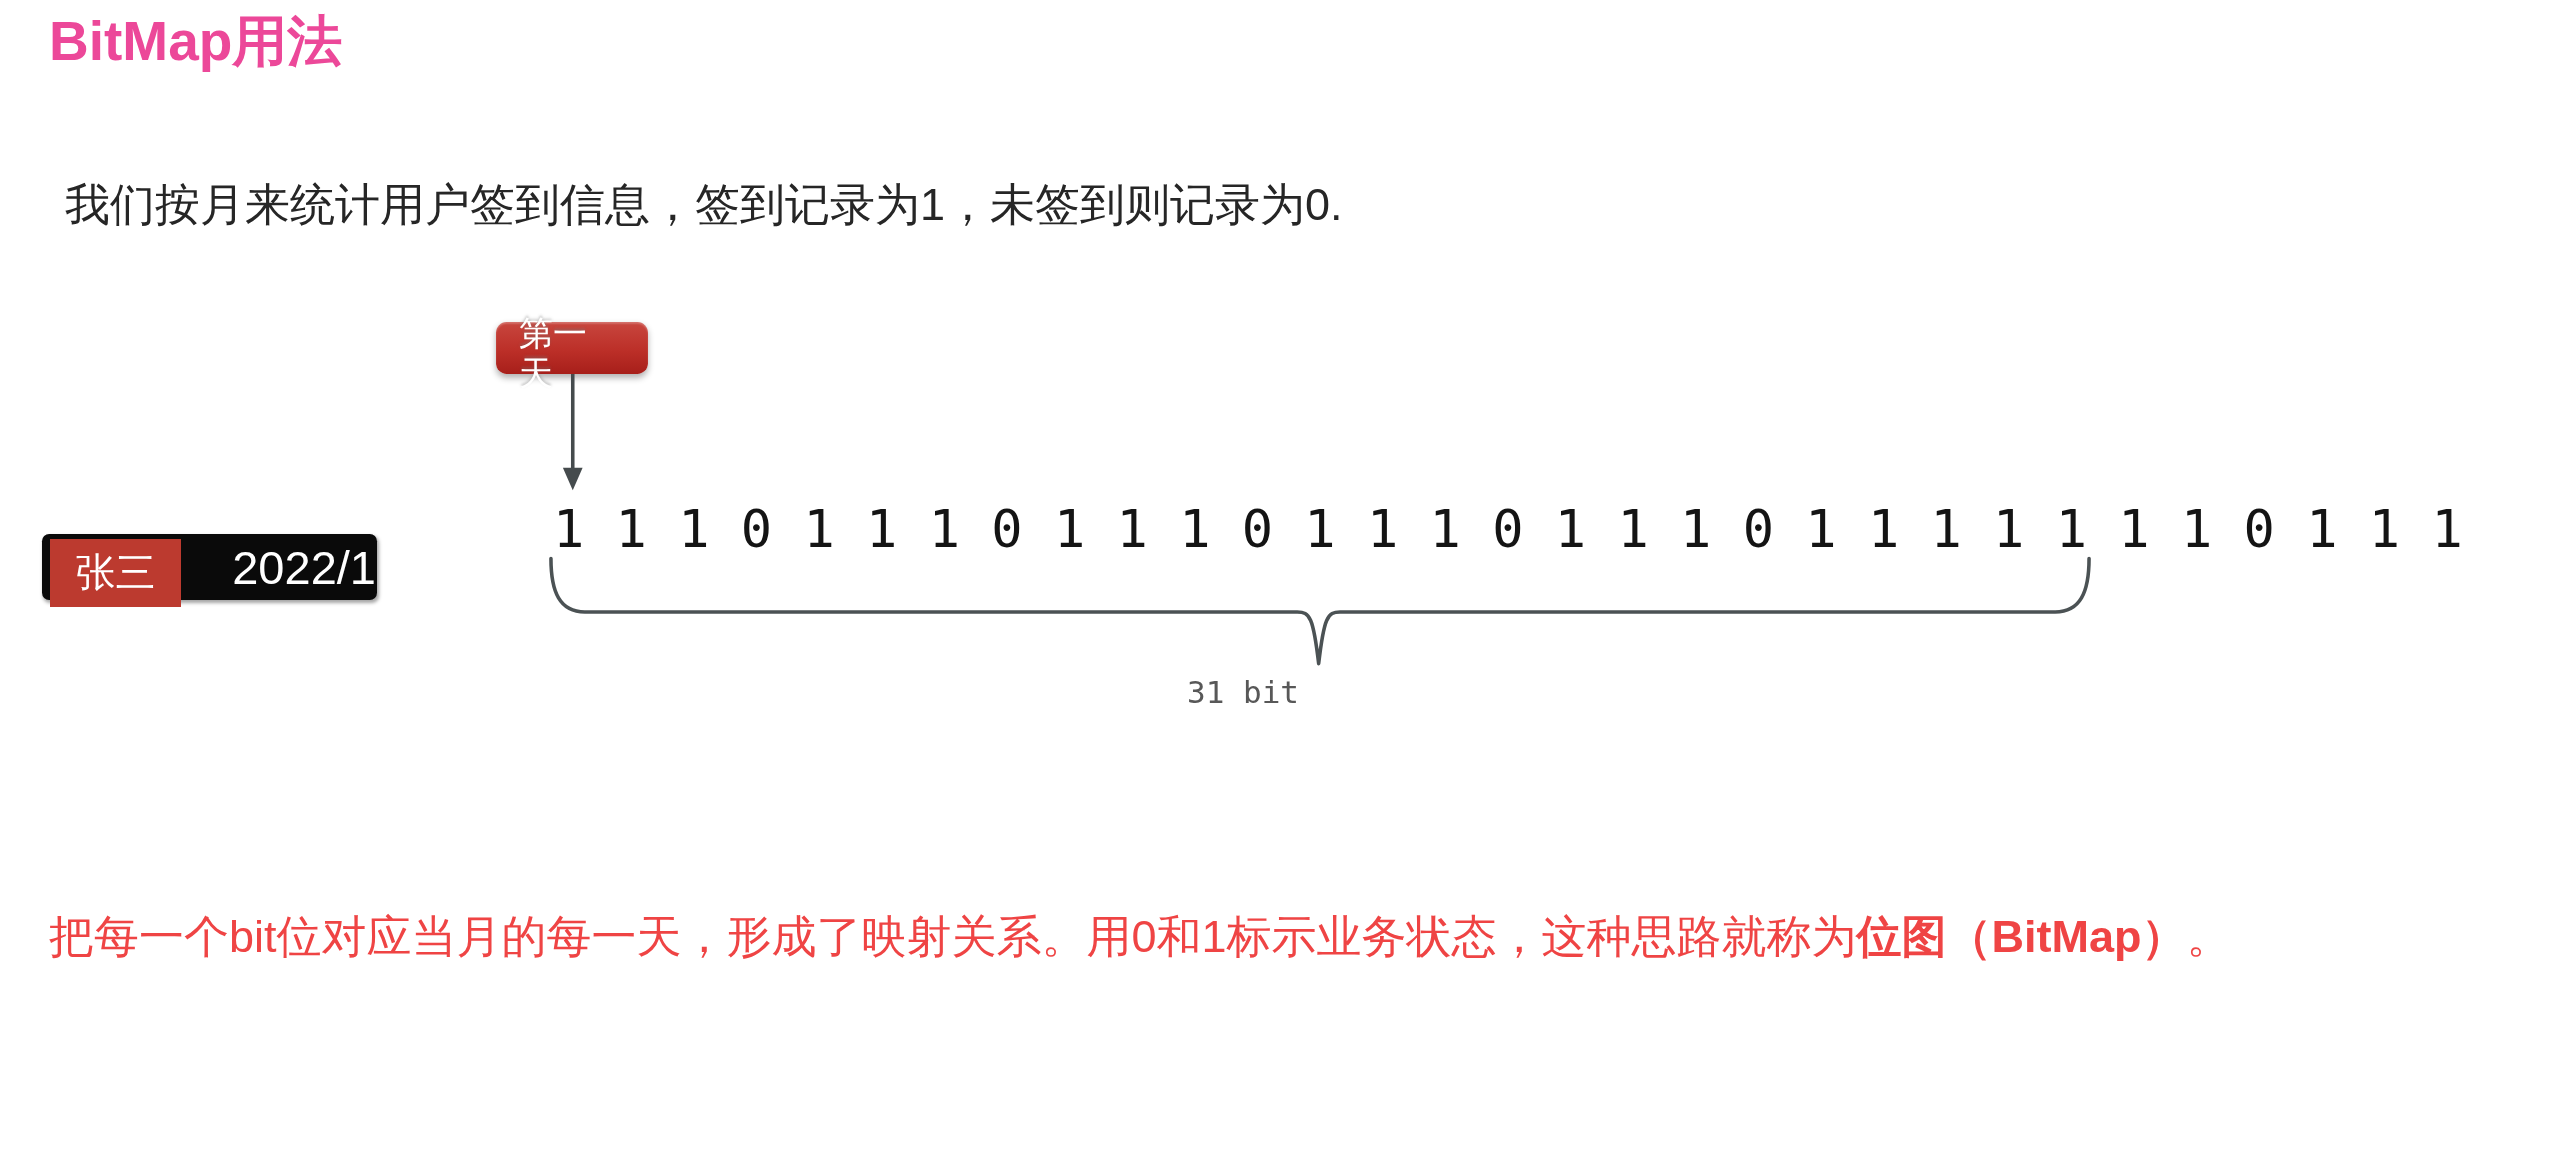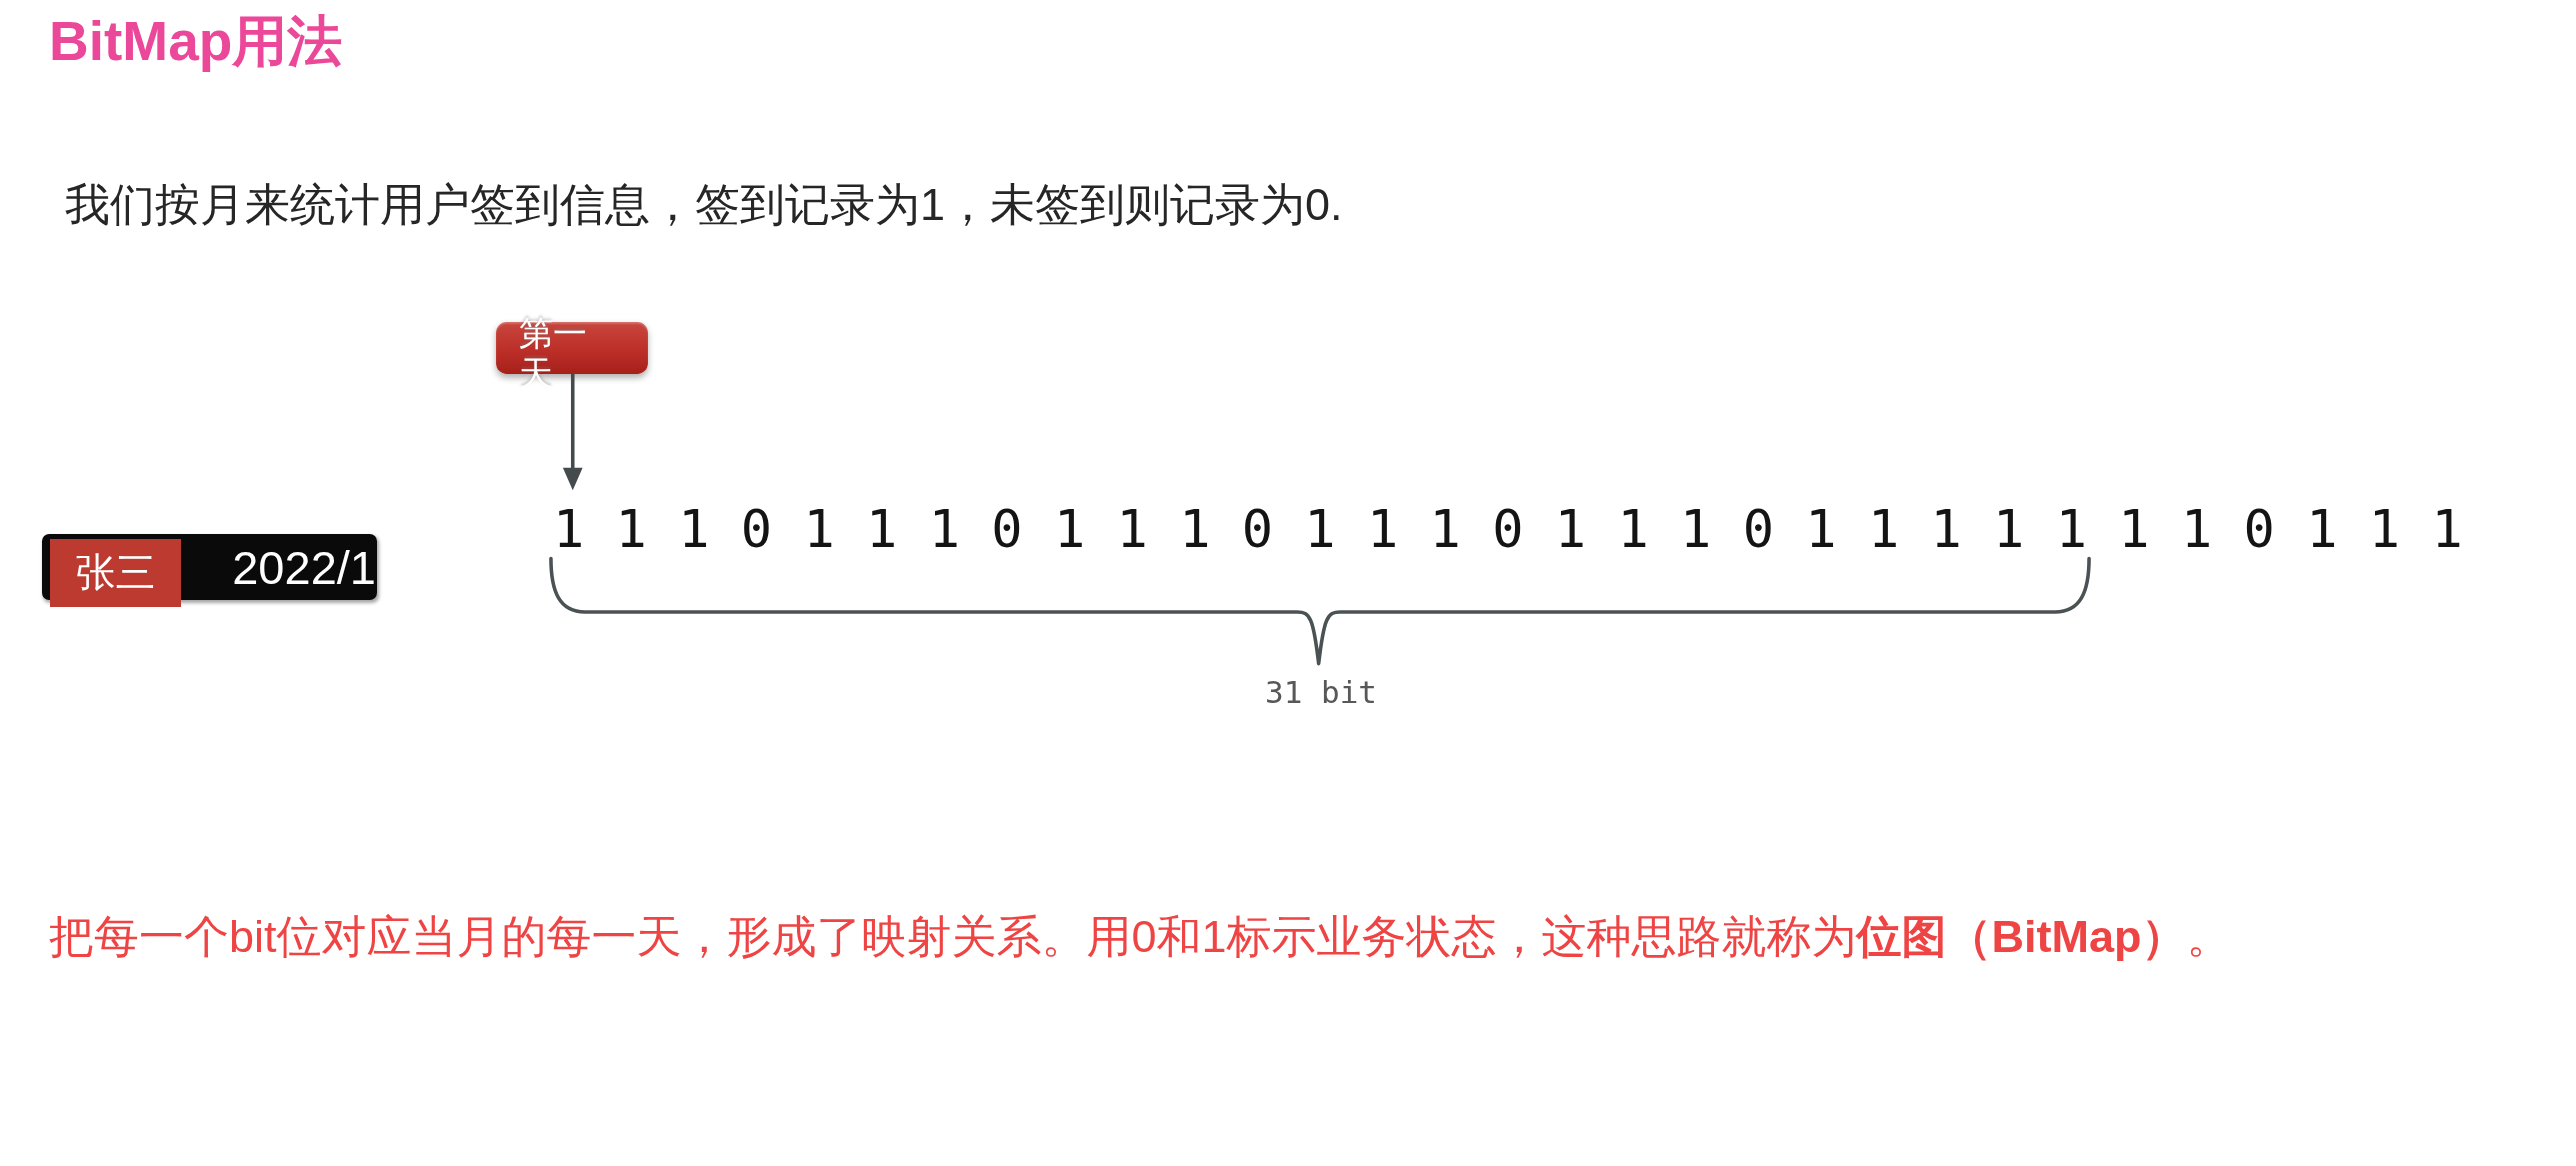--- a/index.html
+++ b/index.html
@@ -87,21 +87,20 @@
     font-size: 52px;
     line-height: 50px;
     color: #141414;
     white-space: pre;
   }
   .brace-svg { position: absolute; left: 544px; top: 555px; }
   .brace-label {
     position: absolute;
     left: 1187px; top: 674px;
     width: 268px;
-    text-align: center;
     font-family: "DejaVu Sans Mono", monospace;
     font-size: 31px;
     color: #585858;
   }
   .body-p {
     position: absolute;
     left: 49px;
     margin: 0;
     font-size: 45px;
     line-height: 63px;

